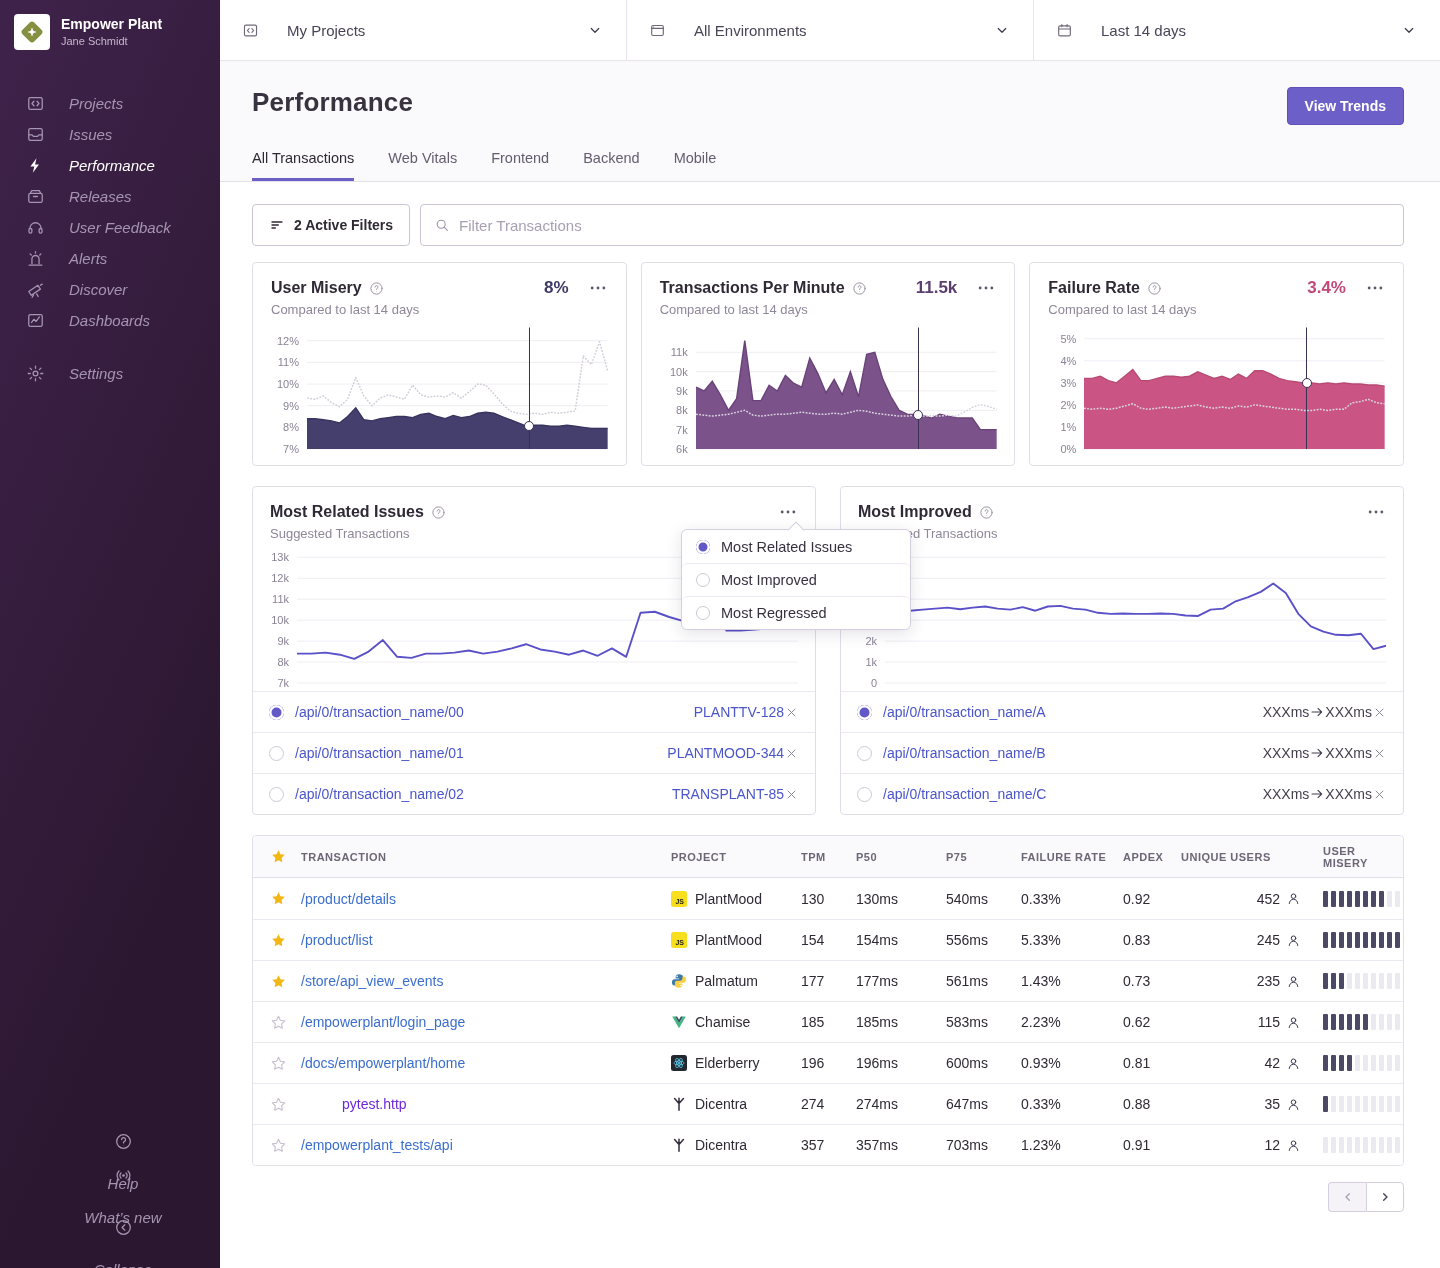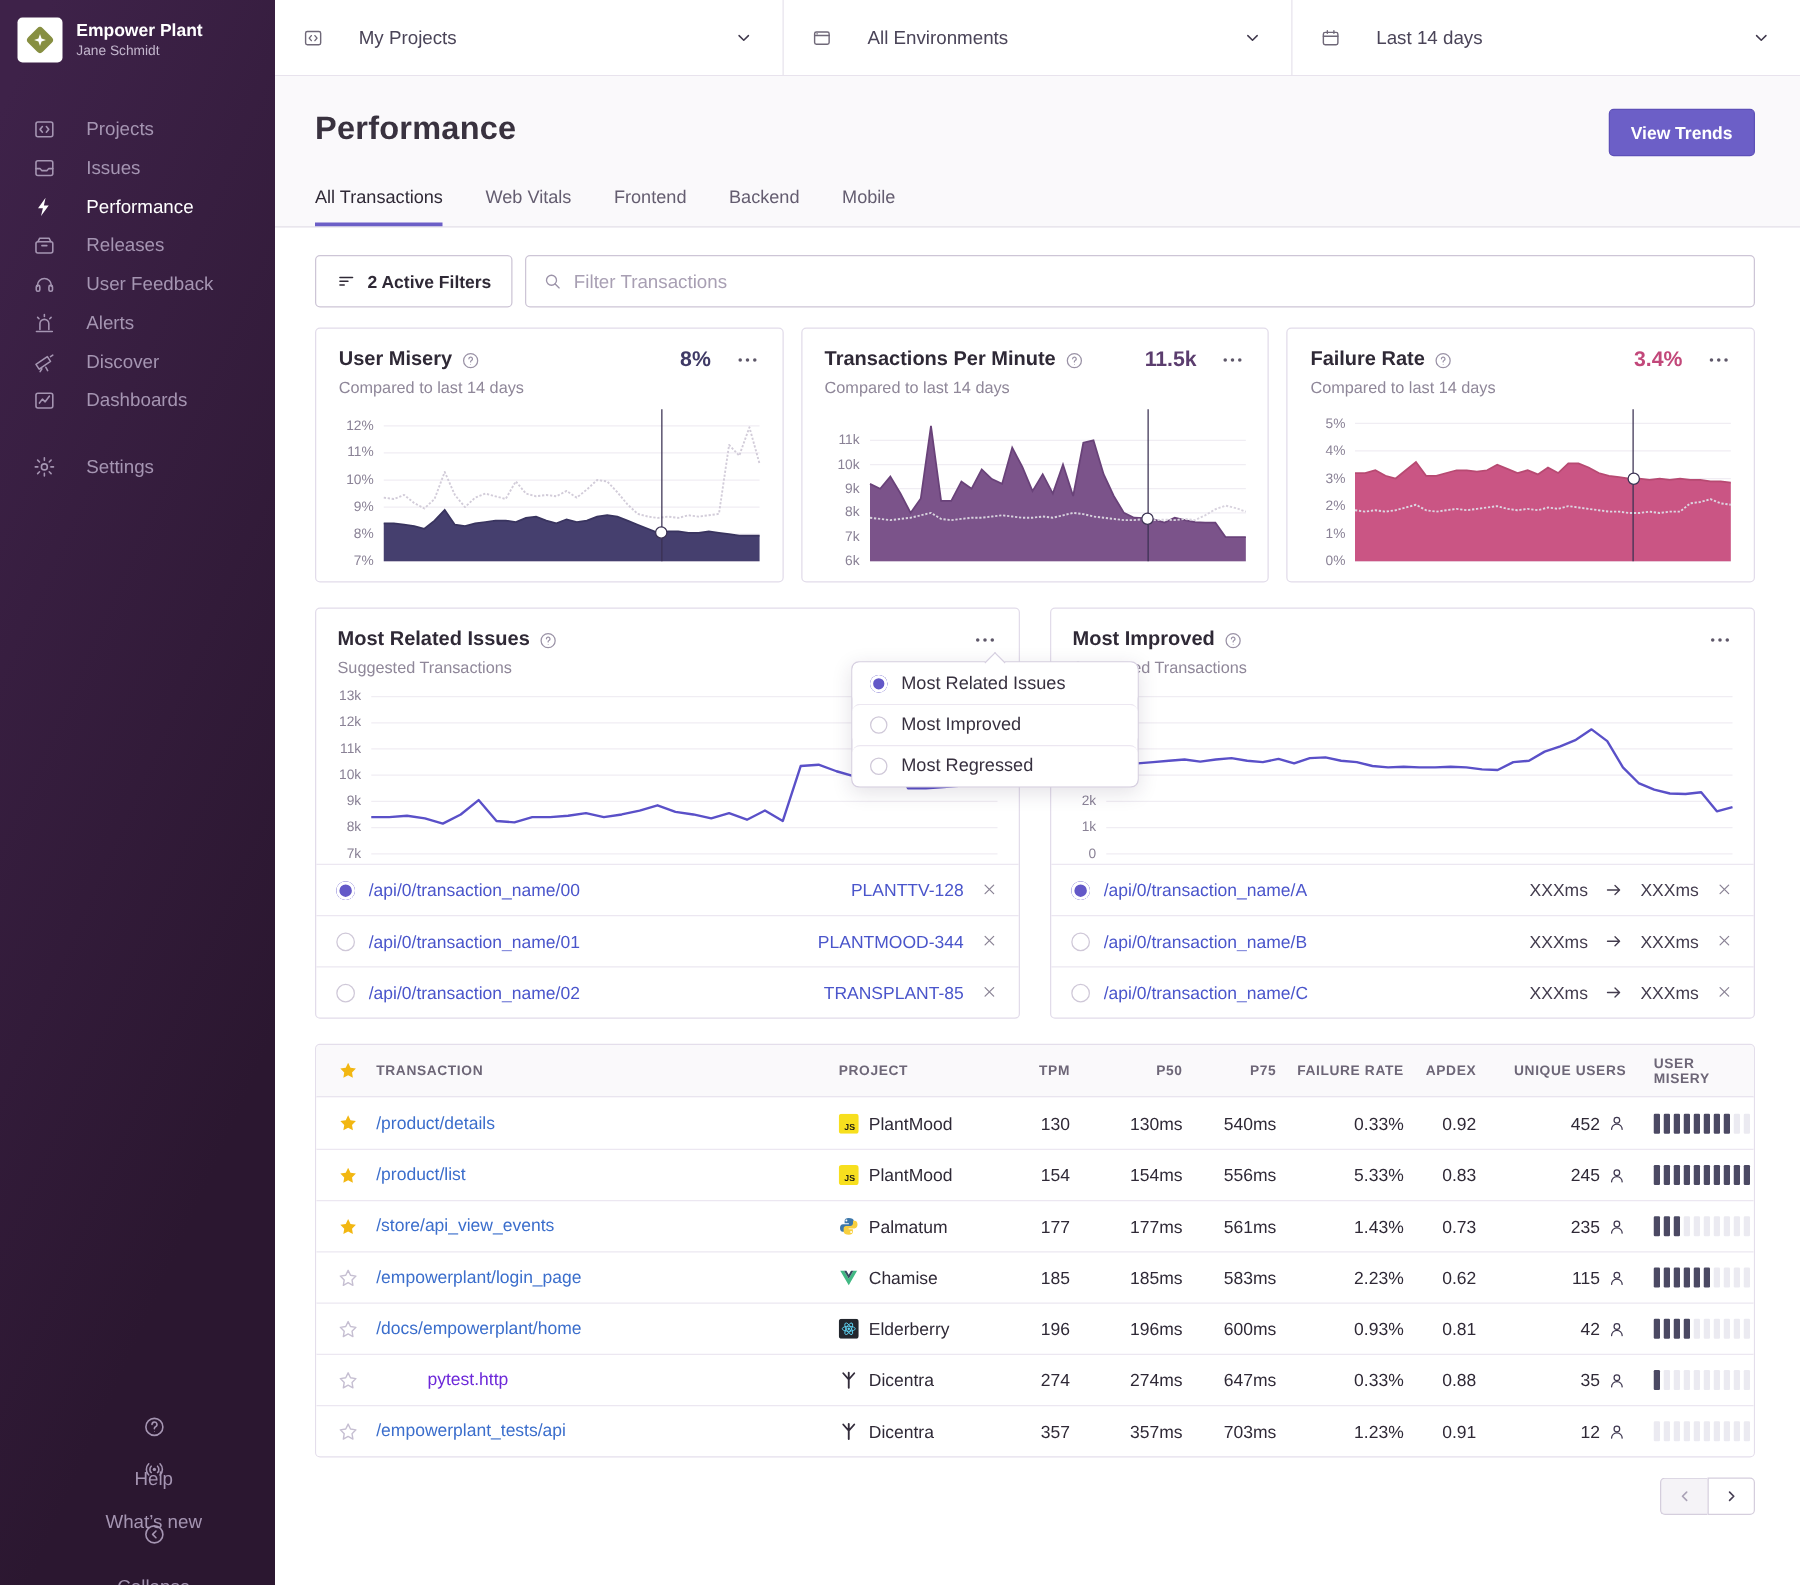--- a/index.html
+++ b/index.html
@@ -10,21 +10,21 @@
   
   .sidebar { position:absolute; left:0; top:0; width:220px; height:1268px;
     background:linear-gradient(294deg,#2b1730 25%,#3e2249 95%); color:#a595b2; }
   .org { display:flex; align-items:center; gap:11px; padding:14px 14px; cursor:pointer; }
   .org-logo { width:36px; height:36px; background:#fff; border-radius:4px; display:flex; align-items:center; justify-content:center; }
   .org-logo svg { width:30px; height:30px; }
   .org-name { color:#fff; font-weight:bold; font-size:14px; line-height:17px; }
   .org-user { color:#c3b6cd; font-size:11px; line-height:16px; }
   .nav { margin-top:24px; }
   .nav-group { margin-bottom:22px; }
-  .nav-item { display:flex; align-items:center; height:31px; padding-left:26px; gap:24px; font-size:15px; cursor:pointer; color:#a595b2; }
+  .nav-item { display:flex; align-items:center; height:31px; padding-left:26px; gap:24px; font-size:15px; cursor:pointer; color:#a595b2;font-style:italic; }
   .nav-item.active { color:#fff; }
   .nav-item .nav-icon { width:19px; height:19px; flex:none; }
   .nav-item .nav-icon svg { width:19px; height:19px; }
   .sidebar-bottom { position:absolute; left:0; right:0; bottom:16px; }
   .sidebar-bottom .nav-item { height:34px;flex-direction:column; }
   .sidebar-bottom .collapse-item { margin-top:18px; }
 
   
   .main { position:absolute; left:220px; top:0; width:1220px; }
 
@@ -81,21 +81,21 @@
   .w-card { background:#fff; border:1px solid #e2dcea; border-radius:4px; position:relative; }
   .w-pad { padding:15px 17px 0; }
   .w-head { display:flex; align-items:center; gap:7px; }
   .w-title { font-size:16px; font-weight:600; color:#2f2936; }
   .w-sub { font-size:13px; color:#8f8799; margin-top:4px; }
   .w-chart { display:flex; height:132px; margin:10px 17px 8px 8px; }
   .w-list .l-row { display:flex; align-items:center; gap:11px; height:41px; padding:0 16px; border-top:1px solid #ece7f1; }
   .radio { width:15px; height:15px; border-radius:50%; border:1px solid #cfc8d8; background:#fff; flex:none; cursor:pointer; }
   .radio.sel { border:none; background:#6358c8; box-shadow:inset 0 0 0 2.5px #fff, inset 0 0 0 3px #6358c8; }
   .t-link { font-size:14px; color:#4a55cb; text-decoration:none; cursor:pointer; white-space:nowrap; overflow:hidden; text-overflow:ellipsis; }
-  .l-right { margin-left:auto; display:flex; align-items:flex-start; gap:13px; }
+  .l-right { margin-left:auto; display:flex; align-items:center; }
   .ms-val { font-size:14px; color:#433c4e; }
   .arr { width:16px; height:16px; color:#433c4e; }
   .arr svg { width:16px; height:16px; }
   .x-btn { width:15px; height:15px; color:#8b8496; cursor:pointer; }
   .x-btn svg { width:15px; height:15px; }
 
   .ctx-menu { position:absolute; top:42px; left:428px; width:230px; background:#fff; border:1px solid #d6cfe0;
     border-radius:6px; box-shadow:0 4px 16px rgba(45,30,70,.13); z-index:10; }
   .ctx-menu::before { content:""; position:absolute; top:-6px; left:50%; margin-left:-6px; width:11px; height:11px;
     background:#fff; border-left:1px solid #d6cfe0; border-top:1px solid #d6cfe0; transform:rotate(45deg); }
@@ -104,21 +104,21 @@
   .ctx-item:first-child { border-top:none; }
   .ctx-item .radio { width:14px; height:14px; }
 
   
   .tx-table { margin-top:20px; border:1px solid #e4deeb; border-radius:4px; overflow:hidden; }
   .tr-grid { display:grid; grid-template-columns:48px minmax(0,1fr) 130px 55px 90px 75px 102px 58px 120px 102px; align-items:center; }
   .t-header { background:#faf9fb; height:42px; border-bottom:1px solid #e4deeb; }
   .t-header .hc { font-size:11px; font-weight:bold; color:#6d6677; letter-spacing:.5px; }
   .t-row { height:41px; border-top:1px solid #ece7f1; background:#fff; }
   .t-row:first-child { border-top:none; }
-  .cell-r { text-align:right; }
+  .cell-r { }
   .star-cell { padding-left:17px; }
   .star { width:17px; height:17px; cursor:pointer; }
   .star svg { width:17px; height:17px; }
   .proj-cell { display:flex; align-items:center; gap:8px; font-size:14px; color:#2f2936; }
   .proj-cell svg { width:16px; height:16px; flex:none; }
   .num { font-size:14px; color:#2f2936; }
   .users-cell { display:flex; align-items:center; justify-content:flex-end; gap:6px; }
   .user-ic { width:15px; height:15px; color:#3f3850; }
   .user-ic svg { width:15px; height:15px; }
   .misery-cell { padding-left:22px; }

